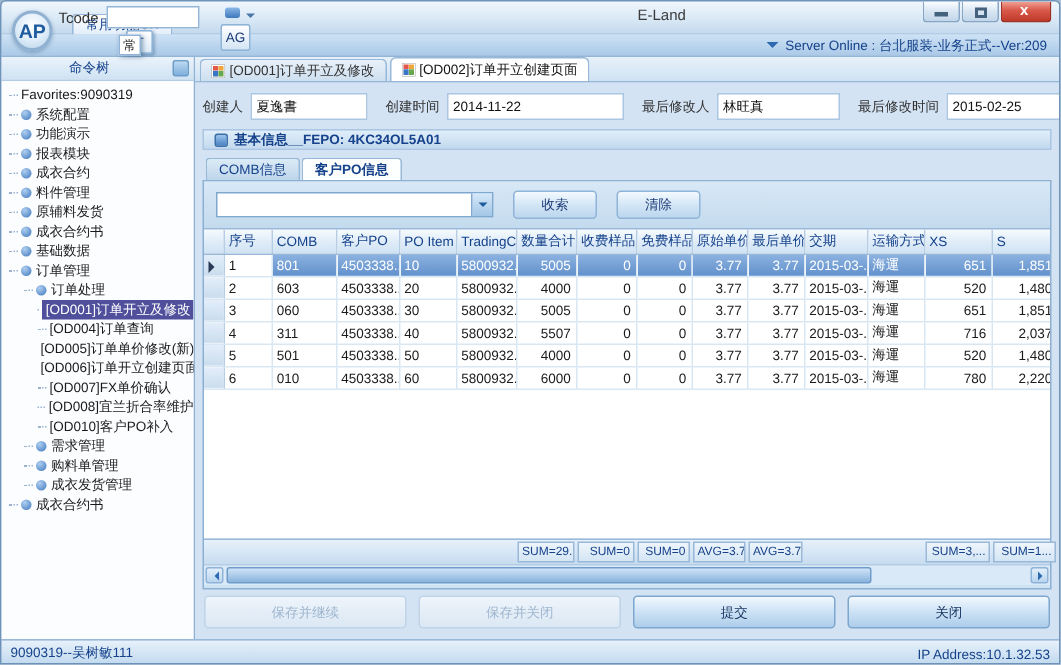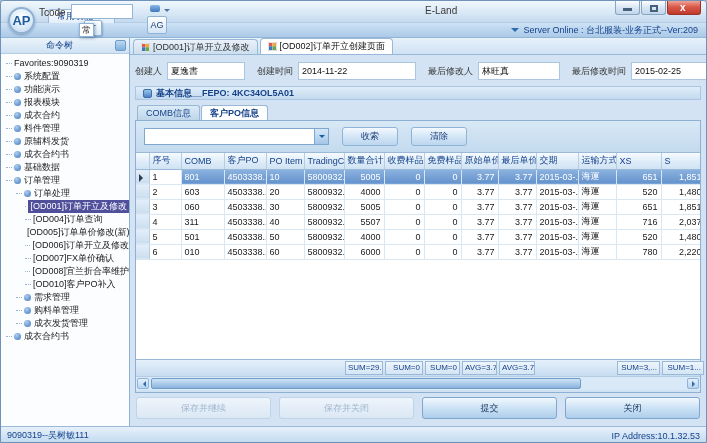--- a/index.html
+++ b/index.html
@@ -208,21 +208,21 @@
           <div class="tree-item lvl2">
             <span class="dash"></span>
             <span class="tree-label">[OD004]订单查询</span>
           </div>
           <div class="tree-item lvl2">
             <span class="dash"></span>
             <span class="tree-label">[OD005]订单单价修改(新)</span>
           </div>
           <div class="tree-item lvl2">
             <span class="dash"></span>
-            <span class="tree-label">[OD006]订单开立及修改</span>
+            <span class="tree-label">[OD006]订单开立创建页面</span>
           </div>
           <div class="tree-item lvl2">
             <span class="dash"></span>
             <span class="tree-label">[OD007]FX单价确认</span>
           </div>
           <div class="tree-item lvl2">
             <span class="dash"></span>
             <span class="tree-label">[OD008]宜兰折合率维护</span>
           </div>
           <div class="tree-item lvl2">

